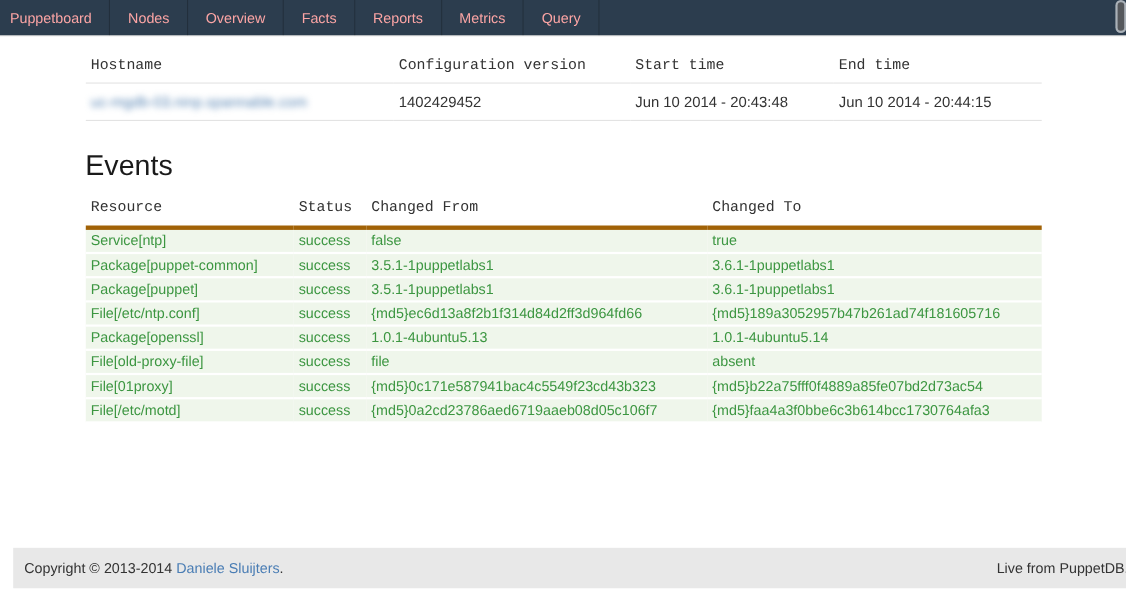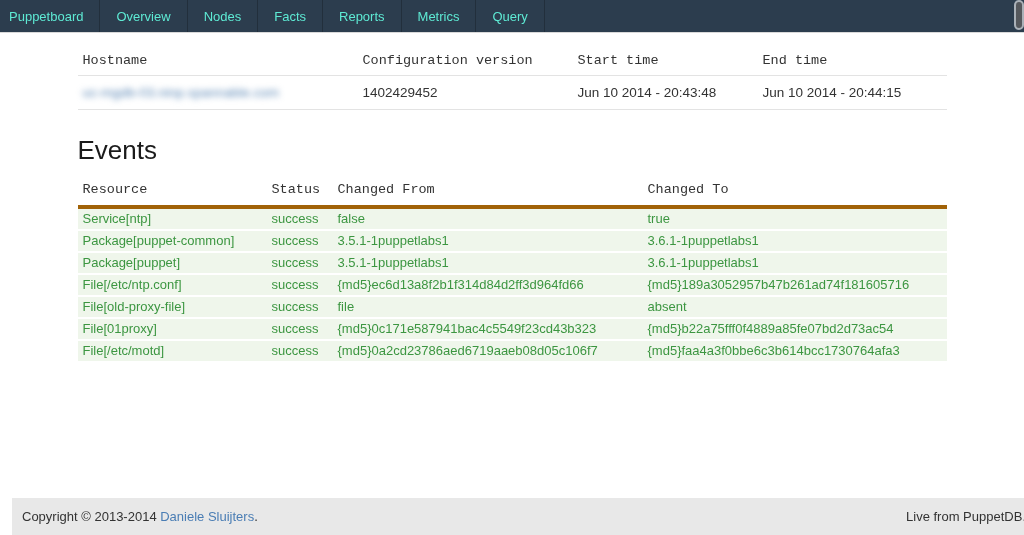--- a/index.html
+++ b/index.html
@@ -17,21 +17,21 @@
     height: 32px;
     background: #2c3d4e;
     display: flex;
     align-items: stretch;
     box-shadow: 0 1px 0 rgba(0,0,0,0.15);
   }
   .nav-item {
     display: flex;
     align-items: center;
     padding: 0 16px;
-    color: #5eead4;
+    color: #fca5a5;
     font-size: 13px;
     cursor: pointer;
     border-right: 1px solid rgba(0,0,0,0.22);
     white-space: nowrap;
   }
   .nav-brand { padding: 0 16px 0 9px; }
 
   
   .scrollbar-track {
     position: absolute;
@@ -127,22 +127,22 @@
   .footer a {
     color: #4a7db4;
     text-decoration: none;
   }
 </style>
 </head>
 <body>
 
 <nav class="navbar">
   <div class="nav-item nav-brand">Puppetboard</div>
+  <div class="nav-item">Nodes</div>
   <div class="nav-item">Overview</div>
-  <div class="nav-item">Nodes</div>
   <div class="nav-item">Facts</div>
   <div class="nav-item">Reports</div>
   <div class="nav-item">Metrics</div>
   <div class="nav-item">Query</div>
 </nav>
 
 <div class="scrollbar-track"></div>
 <div class="scrollbar-thumb"></div>
 
 <main class="container">
@@ -199,20 +199,26 @@
         <td>3.5.1-1puppetlabs1</td>
         <td>3.6.1-1puppetlabs1</td>
       </tr>
       <tr>
         <td>File[/etc/ntp.conf]</td>
         <td>success</td>
         <td>{md5}ec6d13a8f2b1f314d84d2ff3d964fd66</td>
         <td>{md5}189a3052957b47b261ad74f181605716</td>
       </tr>
       <tr>
+        <td>Package[openssl]</td>
+        <td>success</td>
+        <td>1.0.1-4ubuntu5.13</td>
+        <td>1.0.1-4ubuntu5.14</td>
+      </tr>
+      <tr>
         <td>File[old-proxy-file]</td>
         <td>success</td>
         <td>file</td>
         <td>absent</td>
       </tr>
       <tr>
         <td>File[01proxy]</td>
         <td>success</td>
         <td>{md5}0c171e587941bac4c5549f23cd43b323</td>
         <td>{md5}b22a75fff0f4889a85fe07bd2d73ac54</td>

